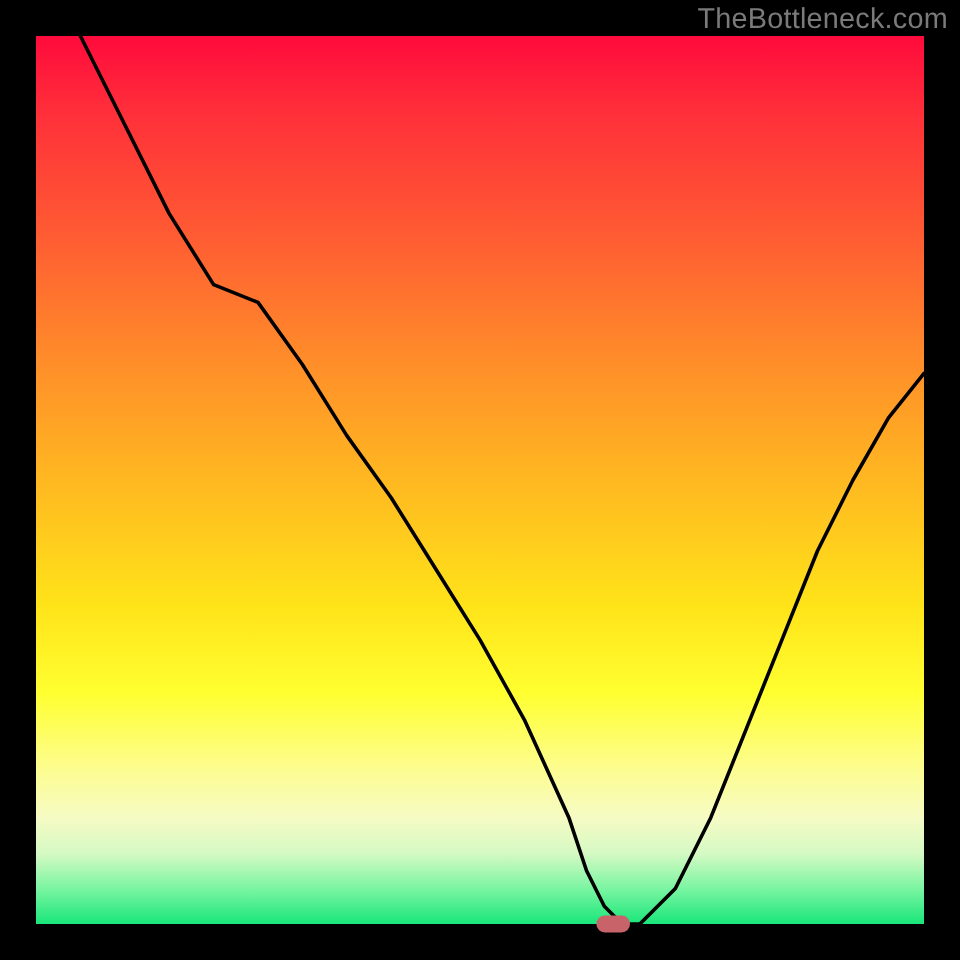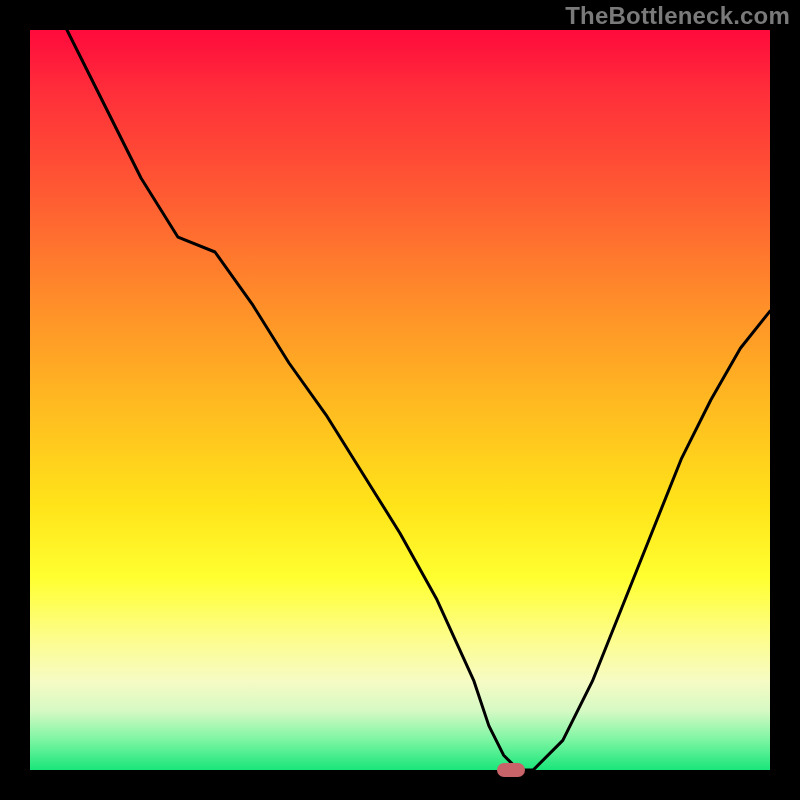--- a/index.html
+++ b/index.html
@@ -9,21 +9,21 @@
     width: 800px;
     height: 800px;
     background: #000;
   }
   .watermark {
     position: absolute;
     top: 2px;
     right: 10px;
     font-family: Arial, Helvetica, sans-serif;
     font-size: 24px;
-    font-weight: 700;
+    font-weight: 400;
     color: #7a7a7a;
     letter-spacing: 0.2px;
   }
   .plot {
     position: absolute;
     left: 30px;
     top: 30px;
     width: 740px;
     height: 740px;
     background: linear-gradient(to bottom,

